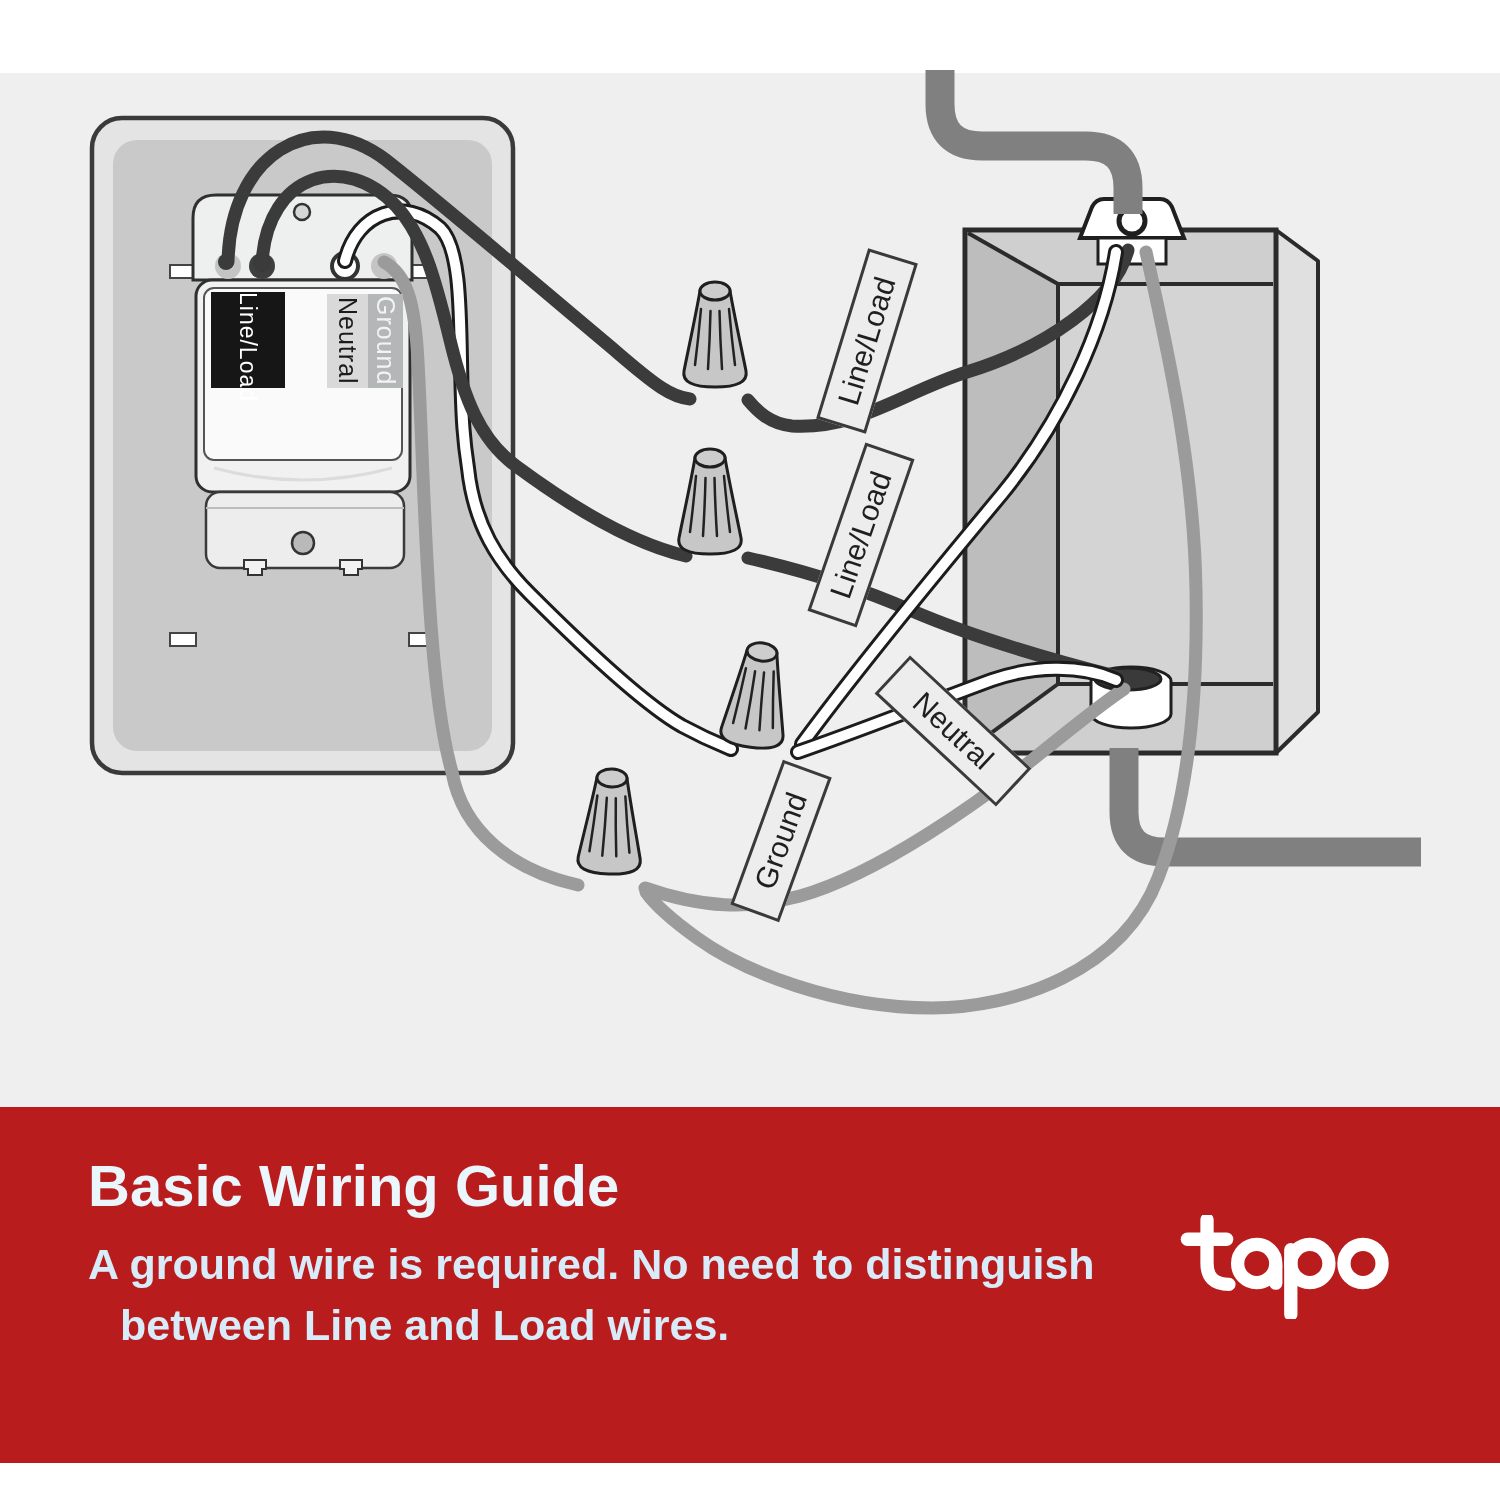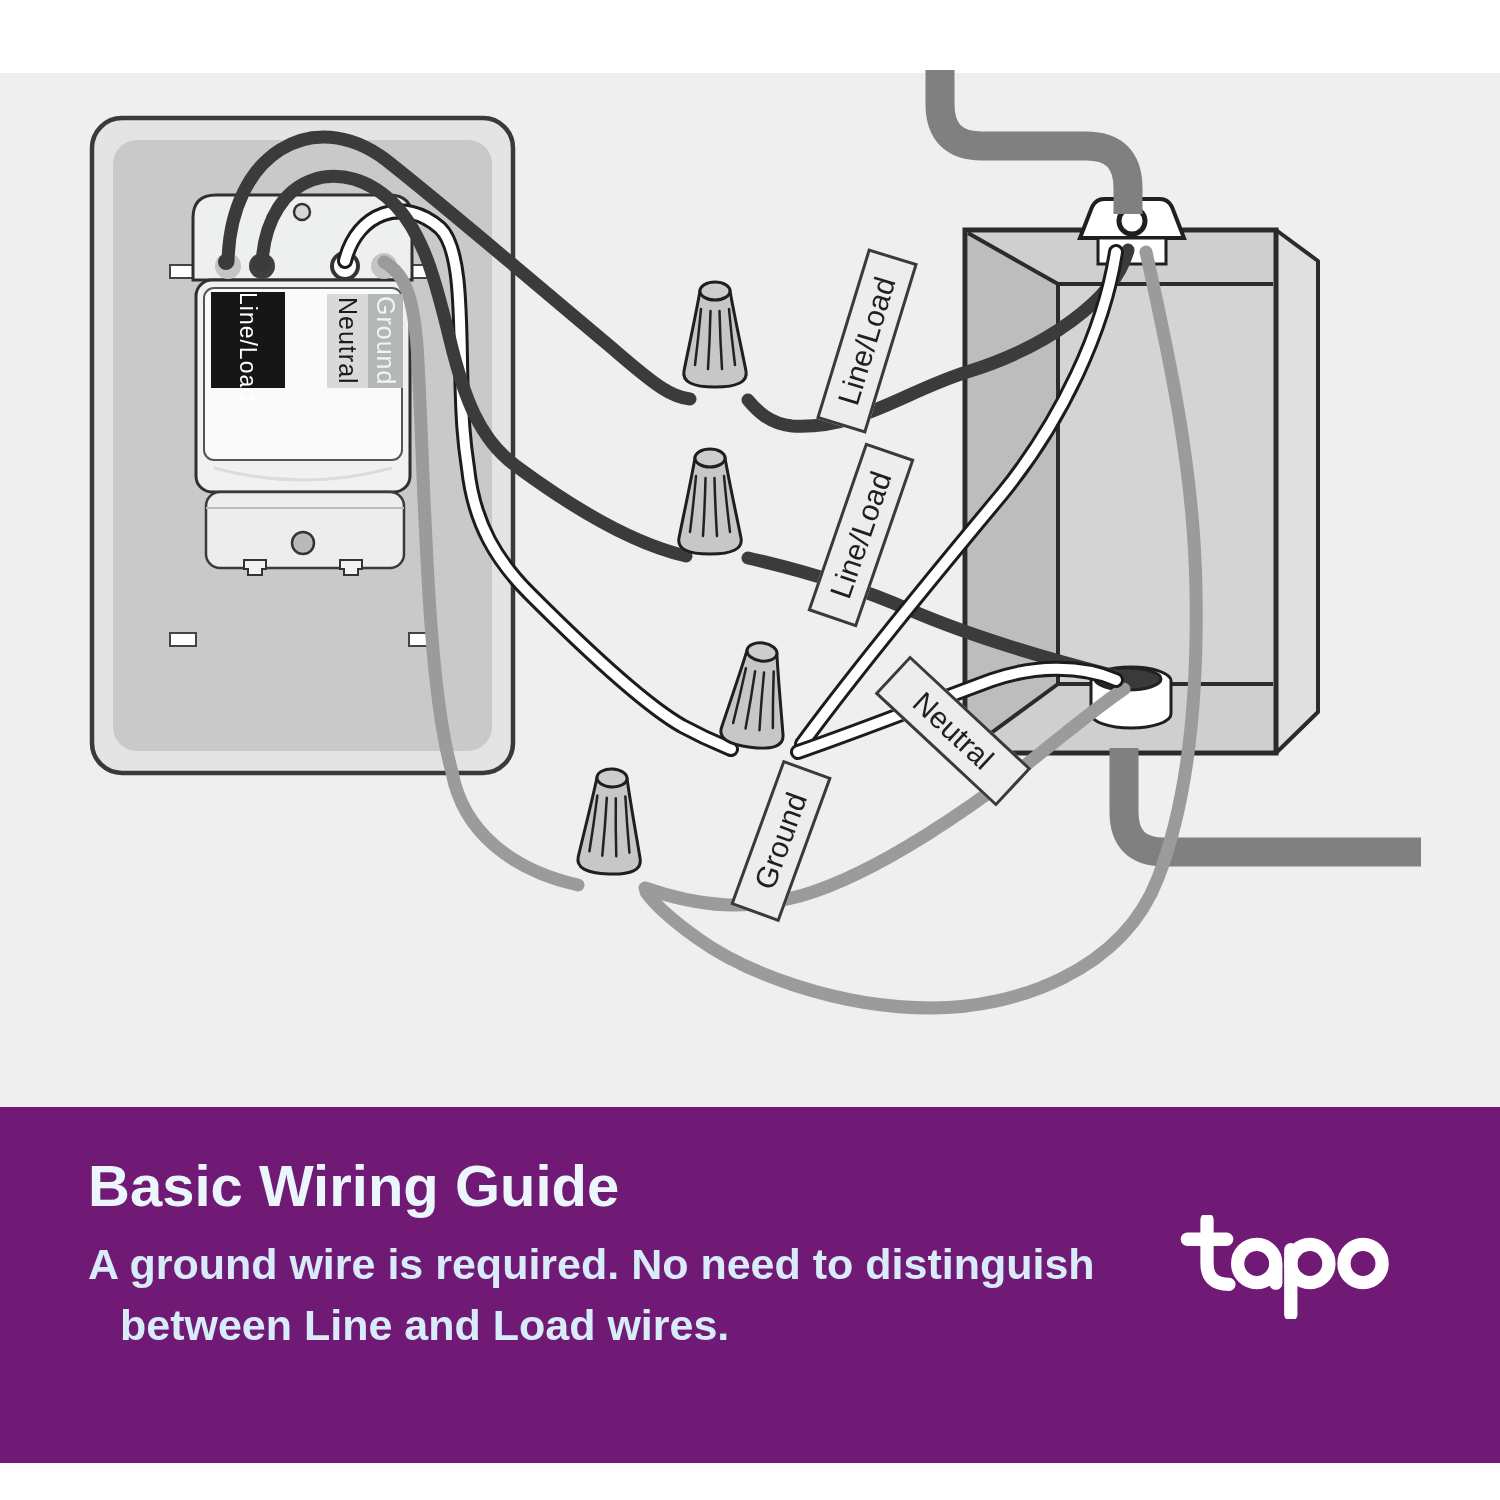--- a/index.html
+++ b/index.html
@@ -20,21 +20,21 @@
 
   
   .tag{position:absolute;display:flex;align-items:center;justify-content:center;
        background:#ededed;border:3px solid #3a3a3a;color:#1f1f1f;font-size:30px;font-weight:500;}
   .tag1{left:778px;top:315px;width:172px;height:46px;transform:rotate(-73deg);}
   .tag2{left:772px;top:509px;width:172px;height:46px;transform:rotate(-71deg);}
   .tag3{left:870px;top:705px;width:160px;height:46px;transform:rotate(43deg);}
   .tag4{left:704px;top:815px;width:148px;height:46px;transform:rotate(-70deg);}
 
   
-  .banner{position:absolute;left:0;top:1107px;width:1500px;height:356px;background:#701a75;}
+  .banner{position:absolute;left:0;top:1107px;width:1500px;height:356px;background:#b91c1c;}
   .banner-title{position:absolute;left:88px;top:50px;font-size:58px;font-weight:700;
                 color:#eaf5fc;line-height:1;}
   .banner-sub{position:absolute;left:88px;color:#d8ebf8;font-size:43px;font-weight:700;line-height:1;}
   .sub1{top:136px;} .sub2{top:197px;margin-left:32px;}
   .logo{position:absolute;left:1180px;top:108px;width:232px;height:104px;}
 </style>
 </head>
 <body>
 
 <div class="stage">

